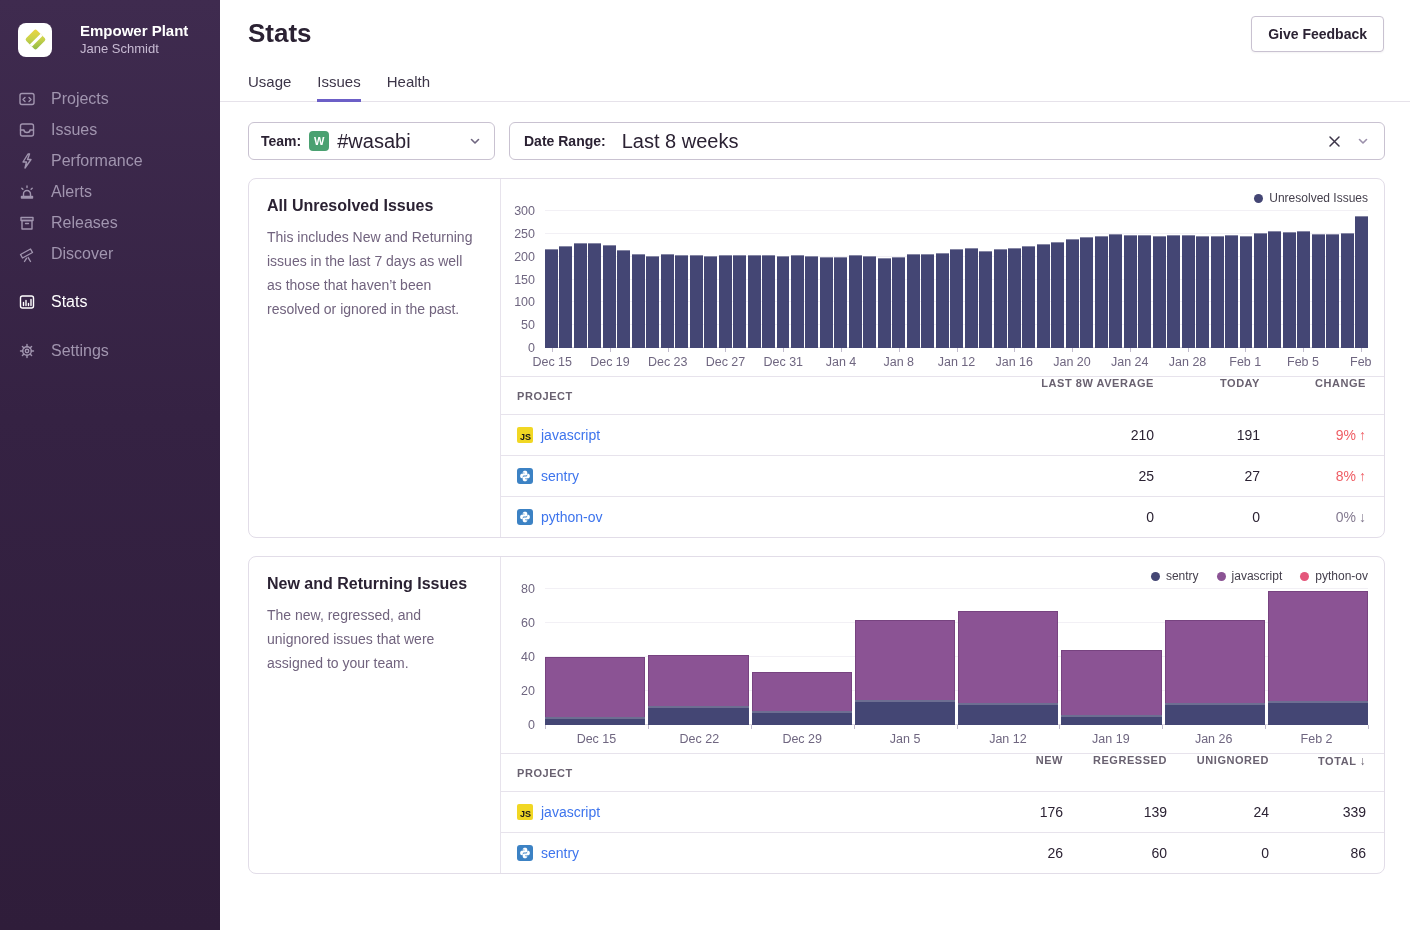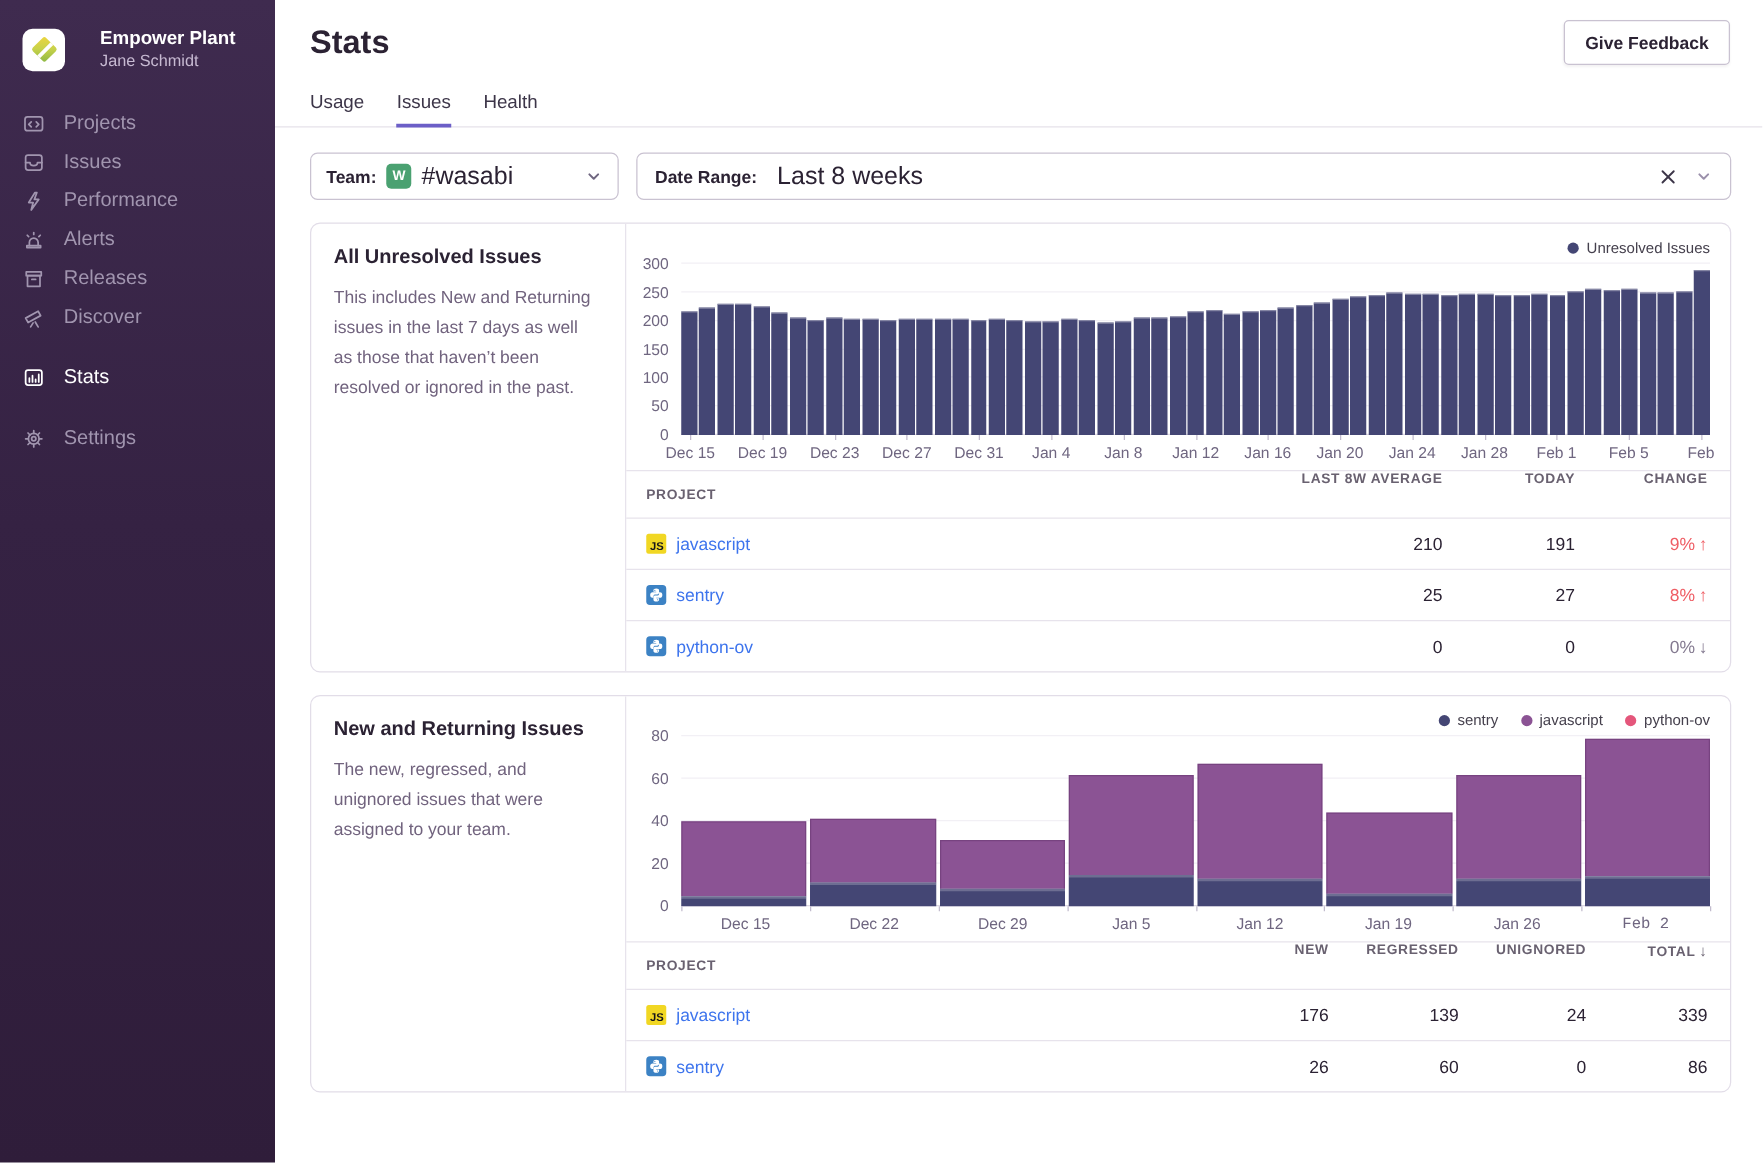--- a/index.html
+++ b/index.html
@@ -484,21 +484,21 @@
               </div>
           </div>
           <div class="xaxis" id="c2-xaxis">
               <div class="xlabel" style="left: 6.25%;">Dec 15</div>
               <div class="xlabel" style="left: 18.75%;">Dec 22</div>
               <div class="xlabel" style="left: 31.25%;">Dec 29</div>
               <div class="xlabel" style="left: 43.75%;">Jan 5</div>
               <div class="xlabel" style="left: 56.25%;">Jan 12</div>
               <div class="xlabel" style="left: 68.75%;">Jan 19</div>
               <div class="xlabel" style="left: 81.25%;">Jan 26</div>
-              <div class="xlabel" style="left: 93.75%; font-family: Liberation Mono, monospace;">Feb 2</div>
+              <div class="xlabel" style="left: 93.75%;">Feb 2</div>
               <div class="xtick" style="left: 0%;"></div>
               <div class="xtick" style="left: 12.5%;"></div>
               <div class="xtick" style="left: 25%;"></div>
               <div class="xtick" style="left: 37.5%;"></div>
               <div class="xtick" style="left: 50%;"></div>
               <div class="xtick" style="left: 62.5%;"></div>
               <div class="xtick" style="left: 75%;"></div>
               <div class="xtick" style="left: 87.5%;"></div>
               <div class="xtick" style="left: 100%;"></div>
             </div>

